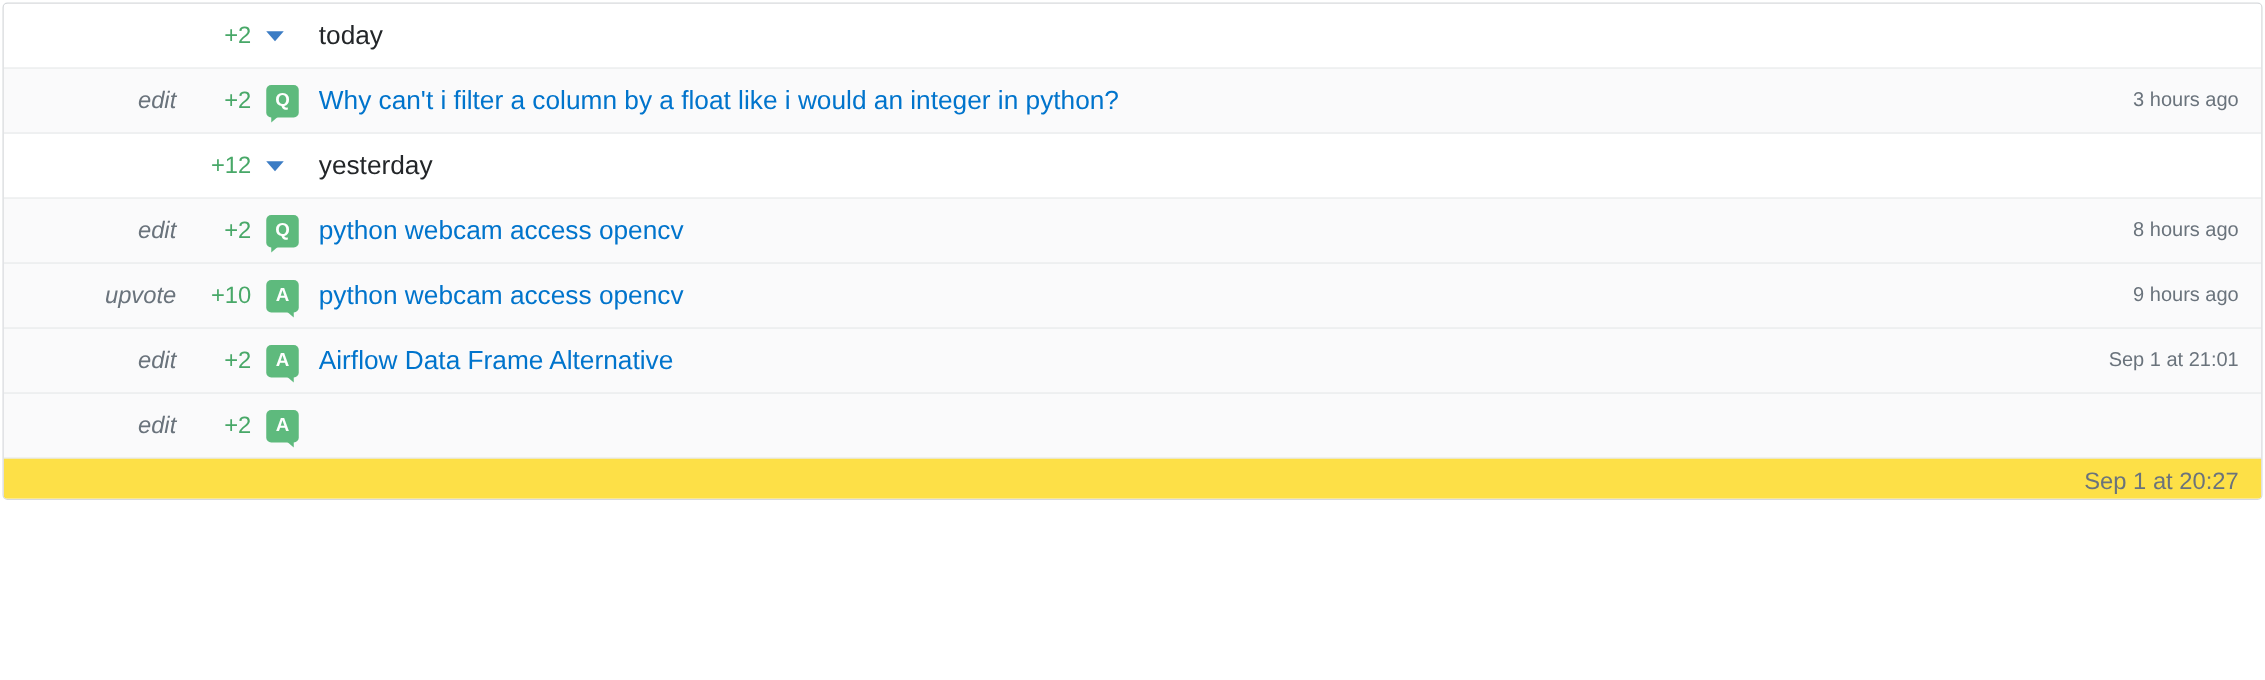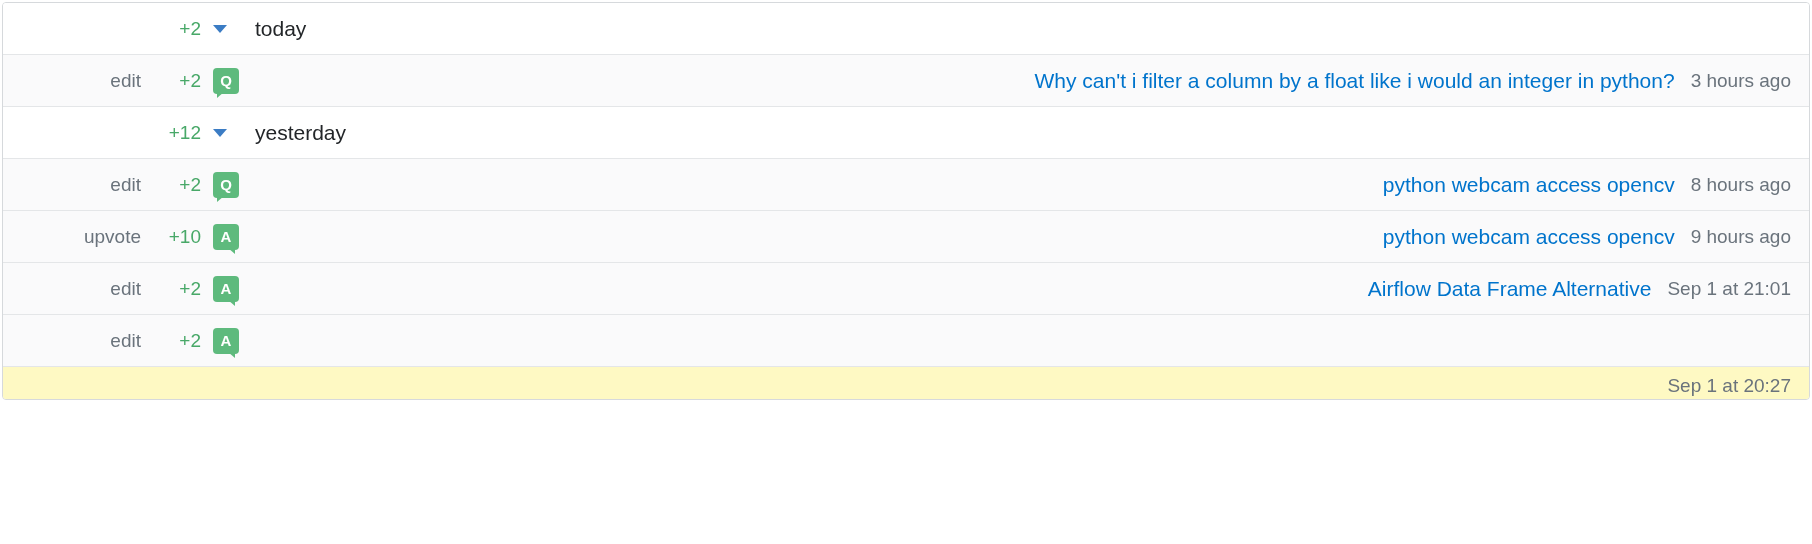--- a/index.html
+++ b/index.html
@@ -34,20 +34,21 @@
     }
     .row.header {
       background: #fff;
     }
     .col-action {
       width: 130px;
       text-align: right;
       color: #6a737c;
       font-size: 19px;
       padding-right: 10px;
+      font-style: italic;
     }
     .col-rep {
       width: 62px;
       text-align: right;
       color: #48a868;
       font-weight: 400;
       font-size: 19px;
       padding-right: 12px;
     }
     .col-toggle {
@@ -103,44 +104,43 @@
       border-top: 6px solid #5eba7d;
     }
     .badge-letter {
       color: #fff;
       font-weight: 700;
       font-size: 15px;
     }
     .col-title {
       flex: 1;
       padding-left: 6px;
-      text-align: right;
     }
     .title-link {
       color: #0074cc;
       text-decoration: none;
       cursor: pointer;
       font-size: 21px;
     }
     .header-label {
       color: #232629;
       font-size: 21px;
       padding-left: 6px;
     }
     .col-time {
       color: #6a737c;
-      font-size: 19px;
+      font-size: 16px;
       white-space: nowrap;
       padding-left: 16px;
     }
     .time-row {
       display: flex;
       justify-content: flex-end;
       padding: 8px 18px 2px;
-      background: #fef9c3;
+      background: #fde047;
       color: #6a737c;
       font-size: 19px;
     }
   </style>
 </head>
 <body>
 
 <div class="container" id="container">
     <div class="row header">
     <div class="col-action"></div>

